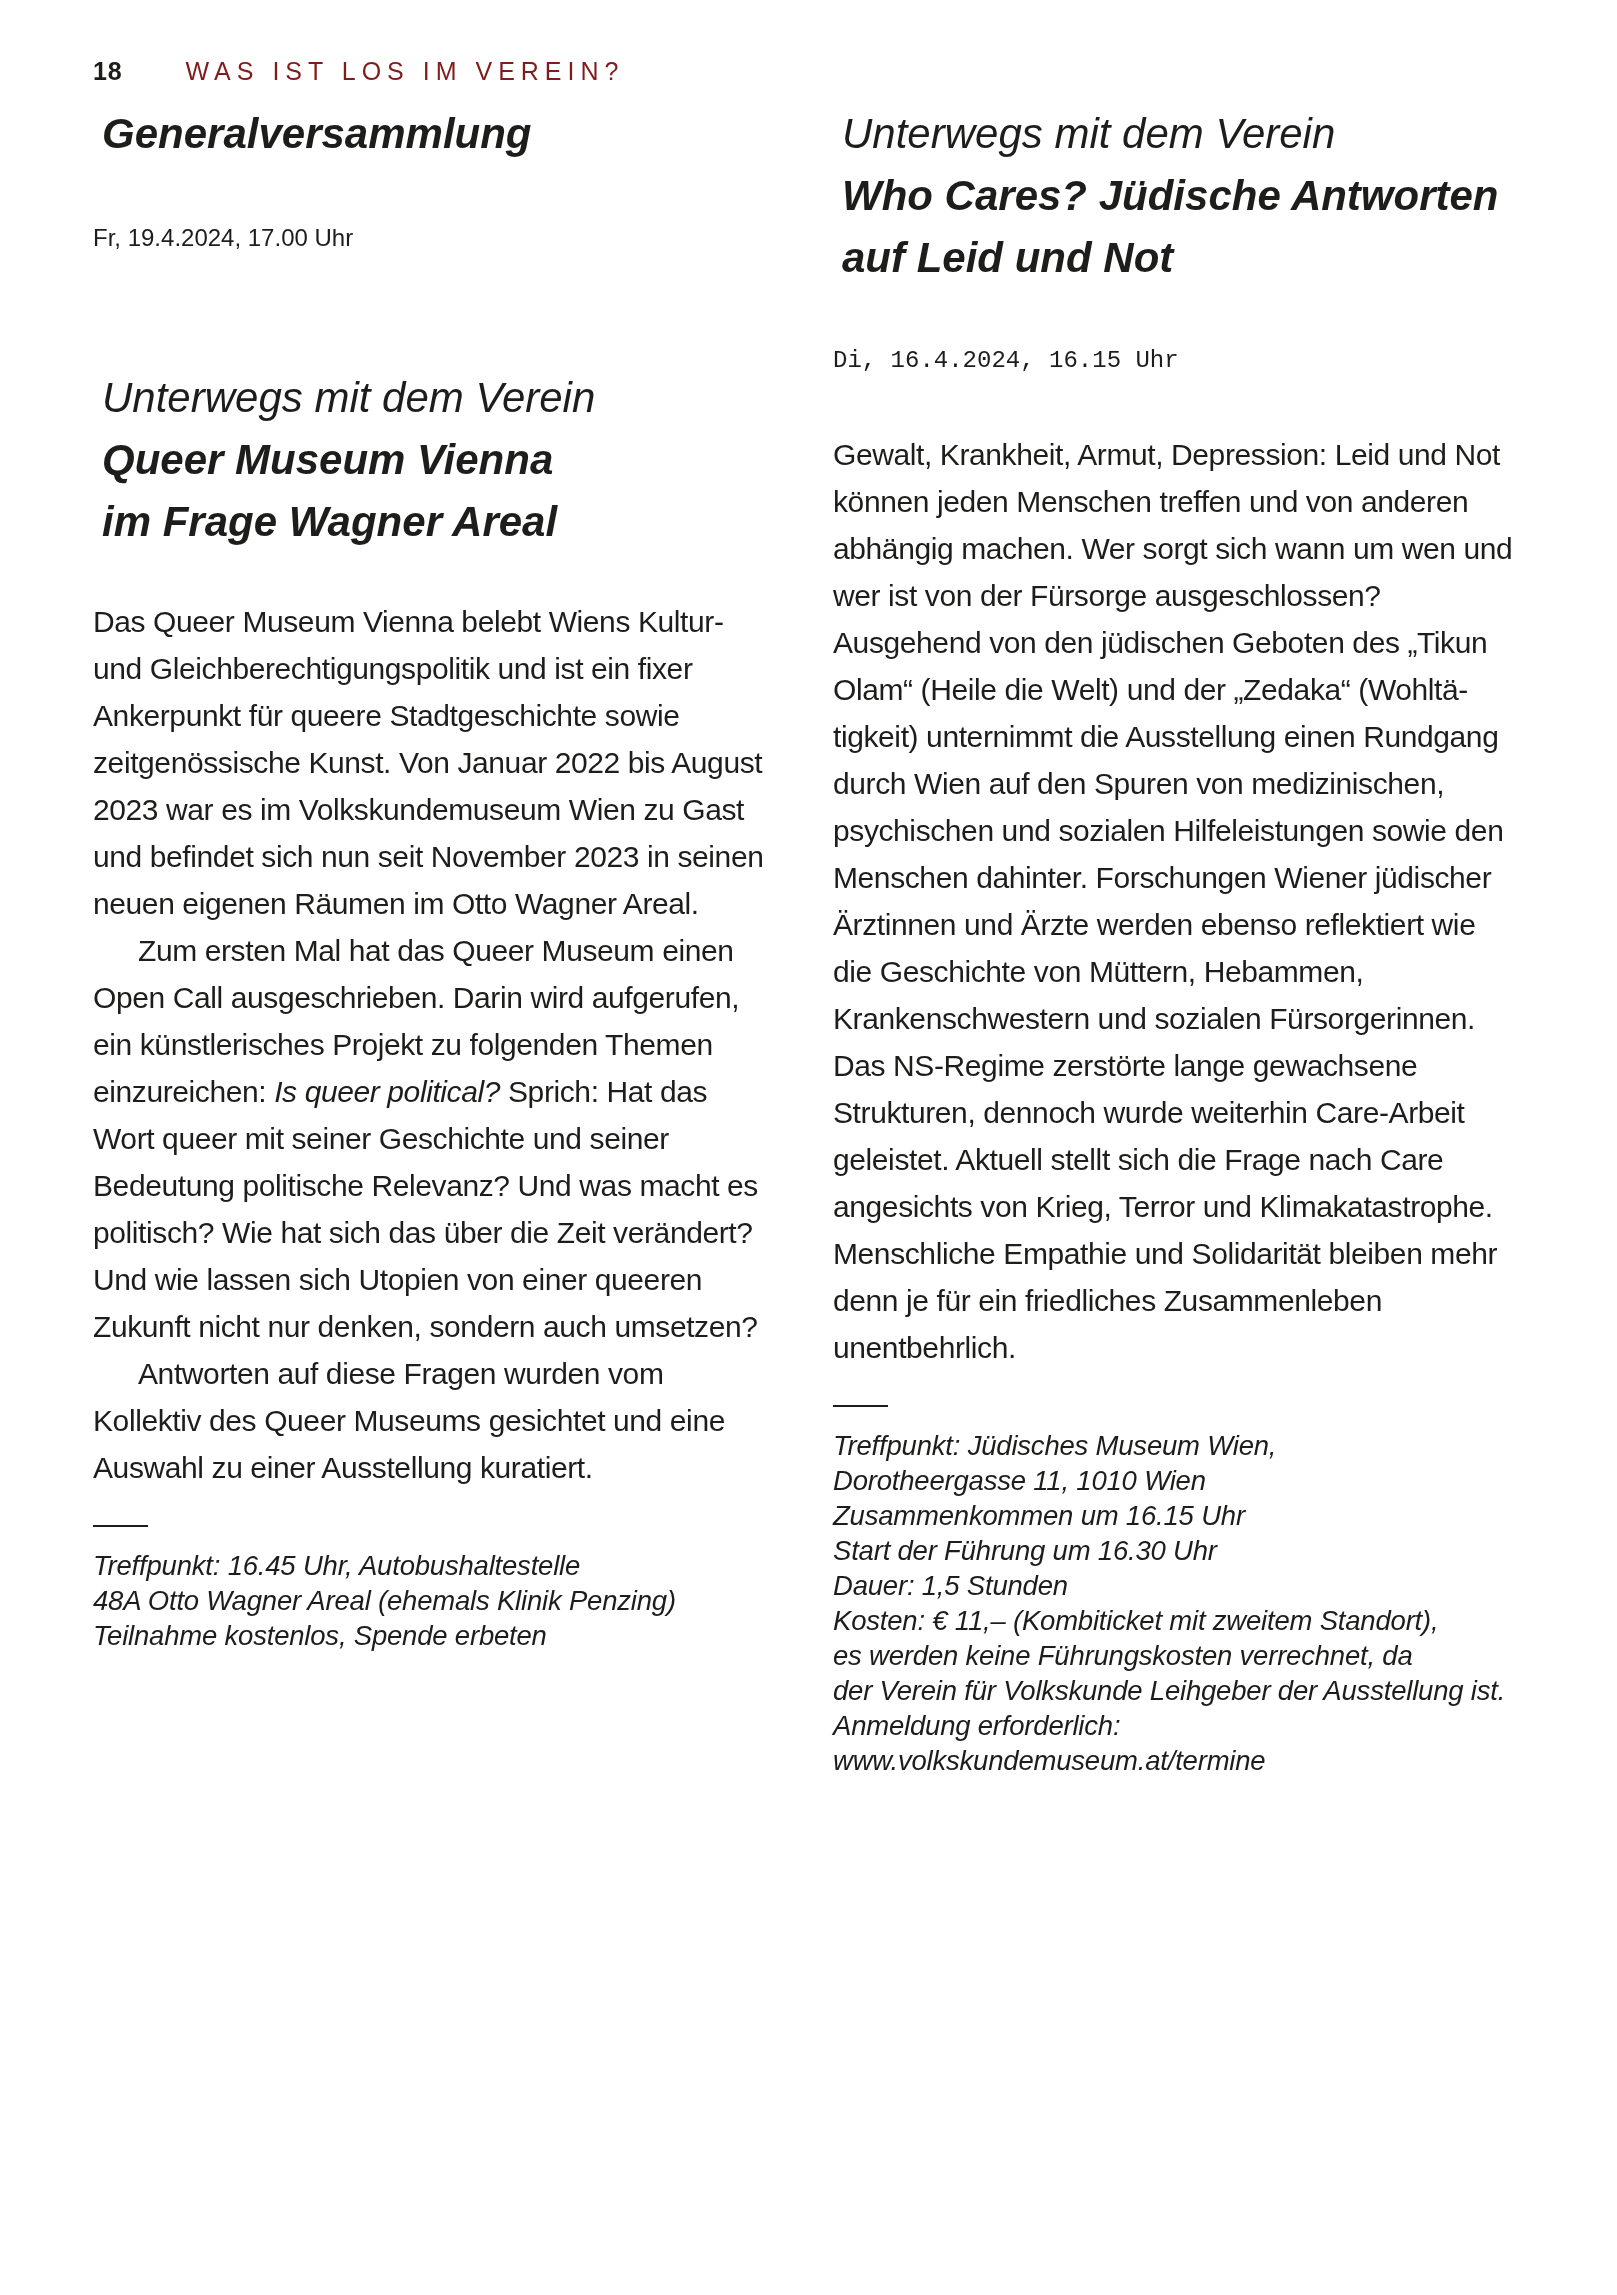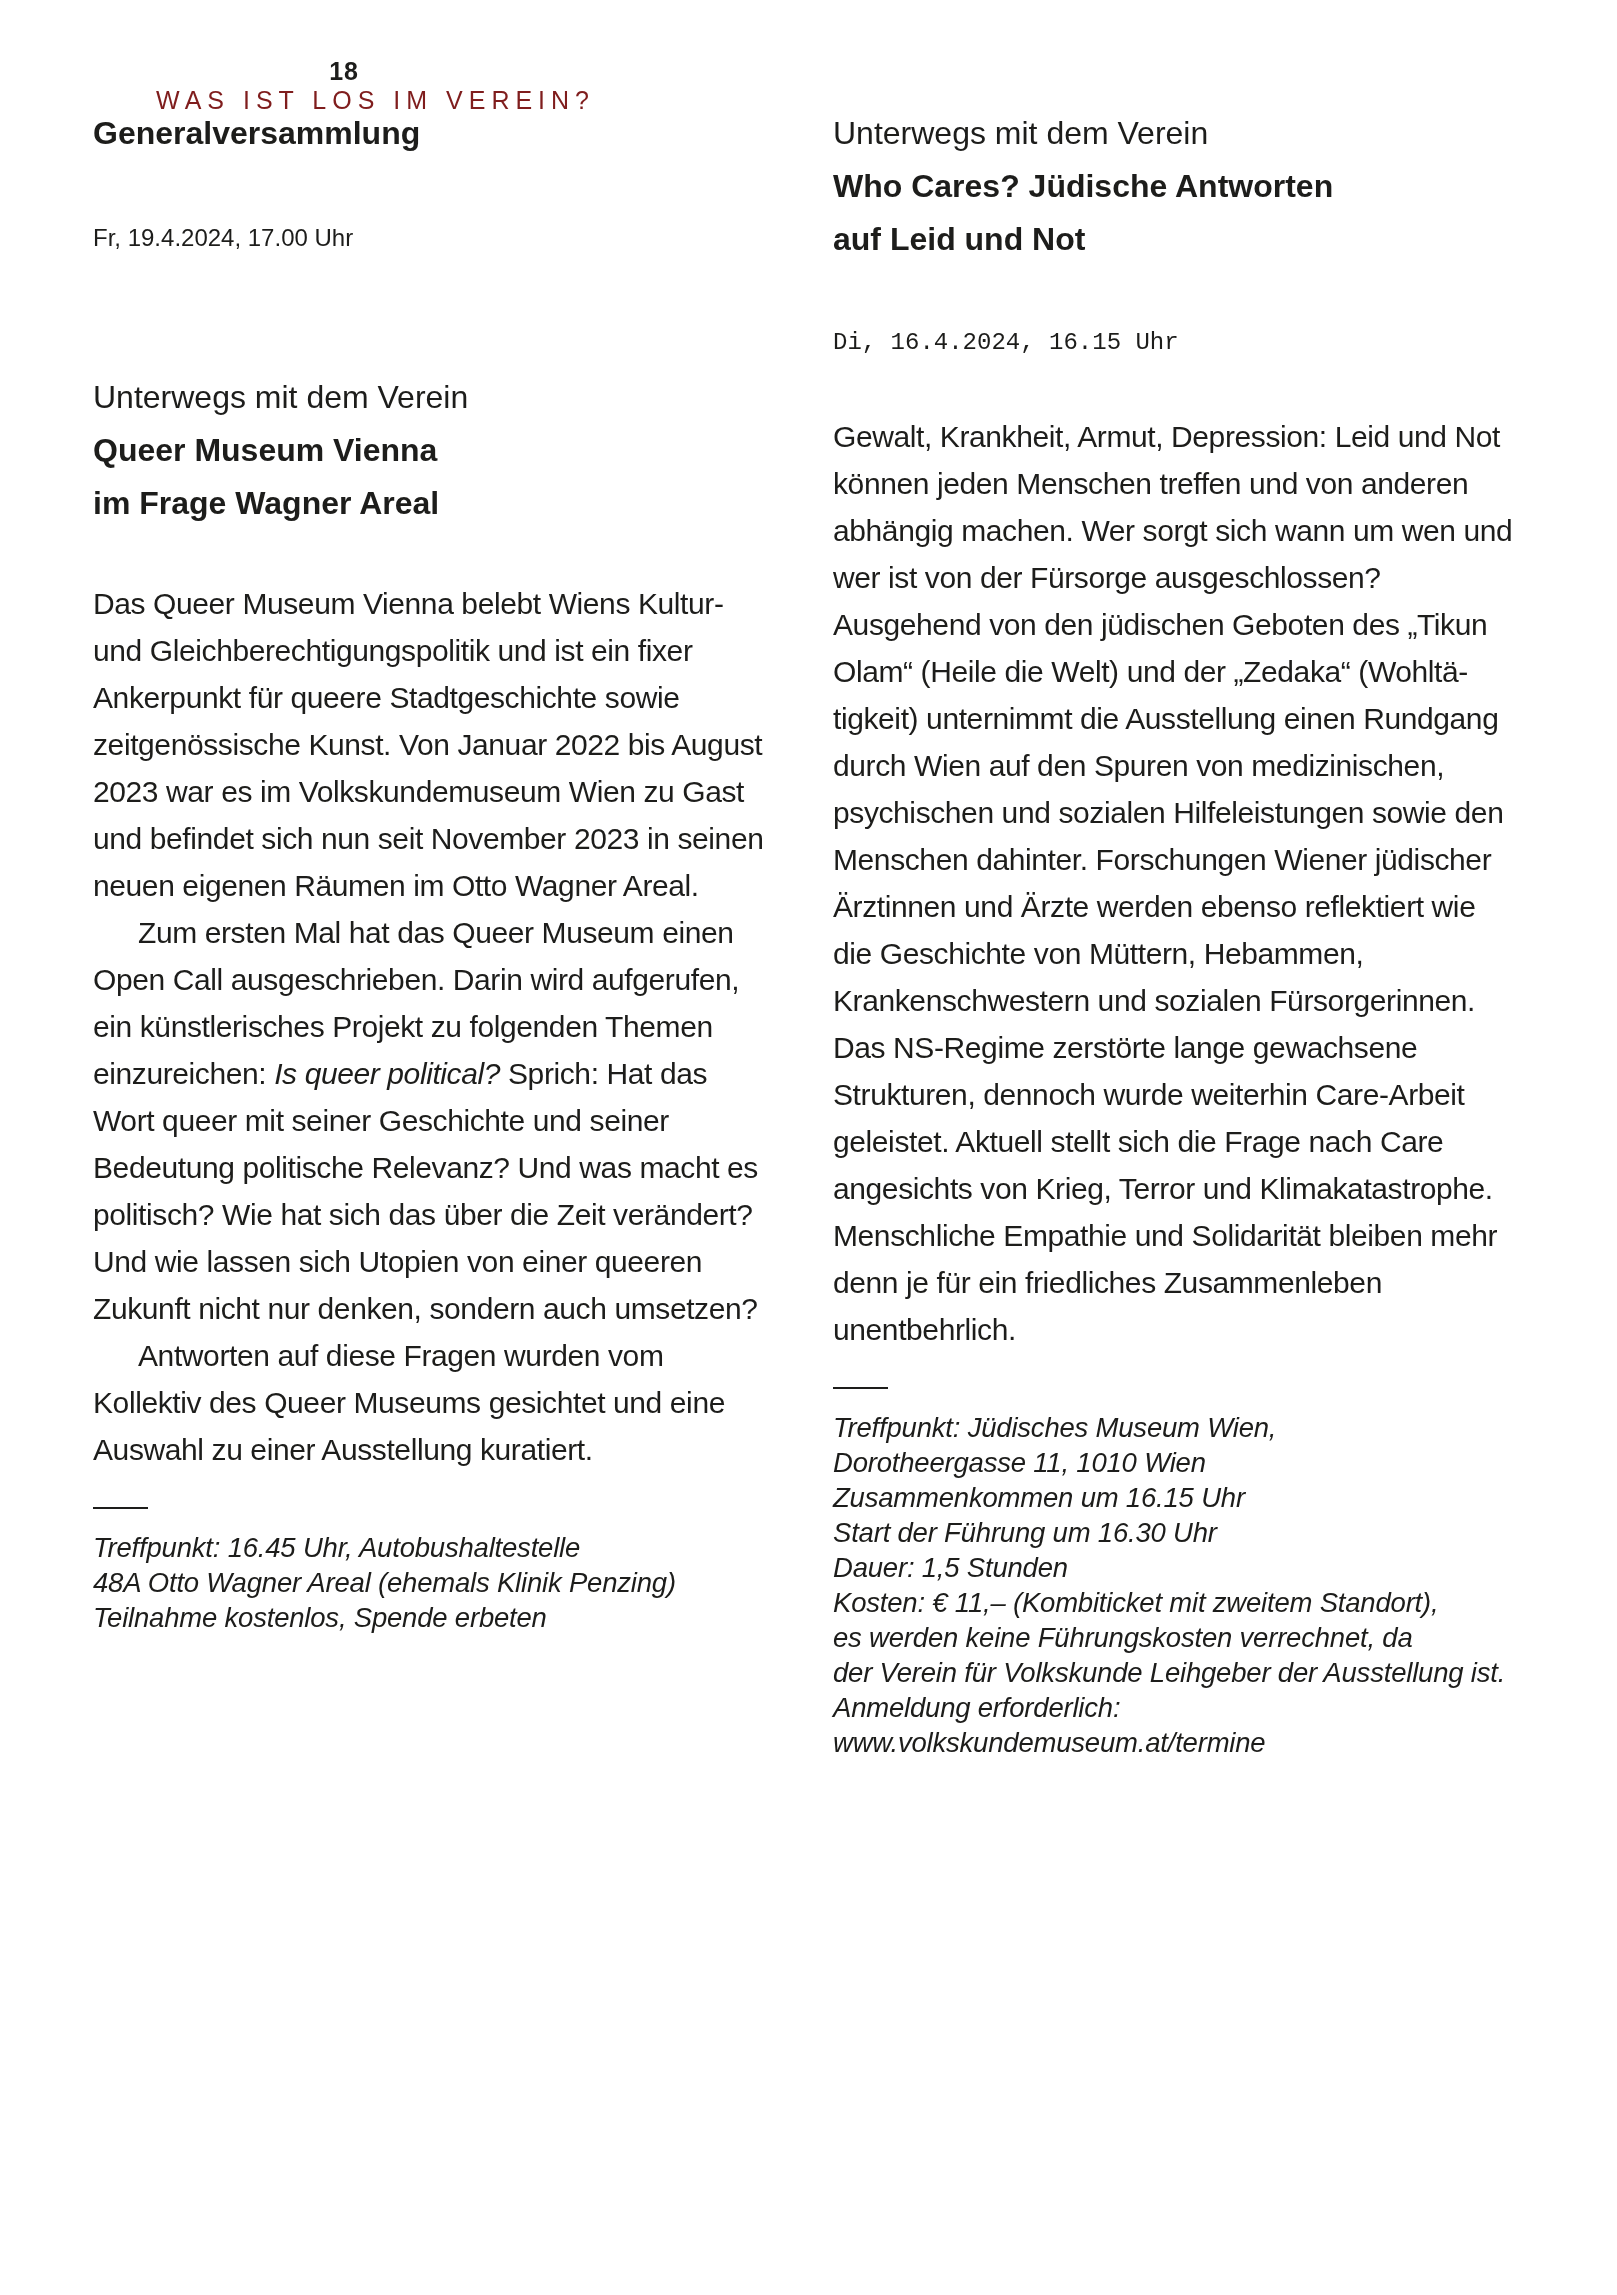--- a/index.html
+++ b/index.html
@@ -15,22 +15,21 @@
     color: #1d1d1b;
     font-family: "Liberation Sans", sans-serif;
     overflow: hidden;
   }
   
   .running-head {
     position: absolute;
     top: 57px;
     left: 93px;
     display: flex;
-    align-items: center;
-    flex-direction: column;
+    align-items: flex-start;
   }
   .page-num {
     font-size: 25px;
     font-weight: 700;
     letter-spacing: 0.8px;
   }
   .head-title {
     margin-left: 63px;
     font-size: 25px;
     font-weight: 400;
@@ -41,23 +40,24 @@
   
   .col {
     position: absolute;
     top: 0;
     width: 683px;
   }
   .col-left  { left: 93px; }
   .col-right { left: 833px; }
 
   .event-title, .lead-in, .bold-line {
-    font-size: 32px;
+    font-size: 42px;
     line-height: 53px;
-    margin: 0;
+    margin: 9px;
+    font-style: italic;
   }
   .event-title, .bold-line { font-weight: 700; }
   .lead-in { font-weight: 400; }
 
   .first-block { margin-top: 107px; } 
 
   .date {
     font-size: 24px;
     font-weight: 400;
     line-height: 40px;

